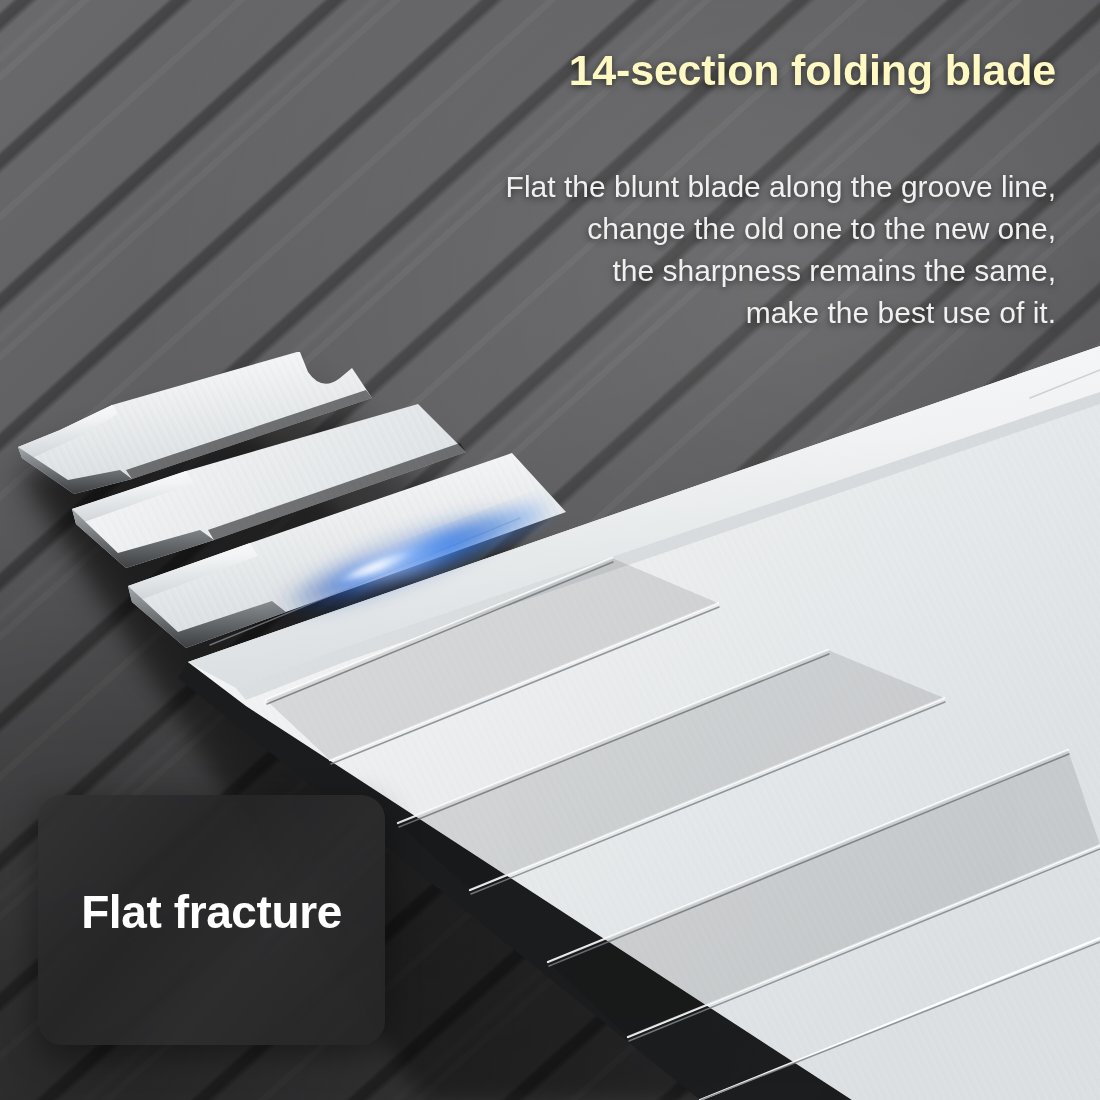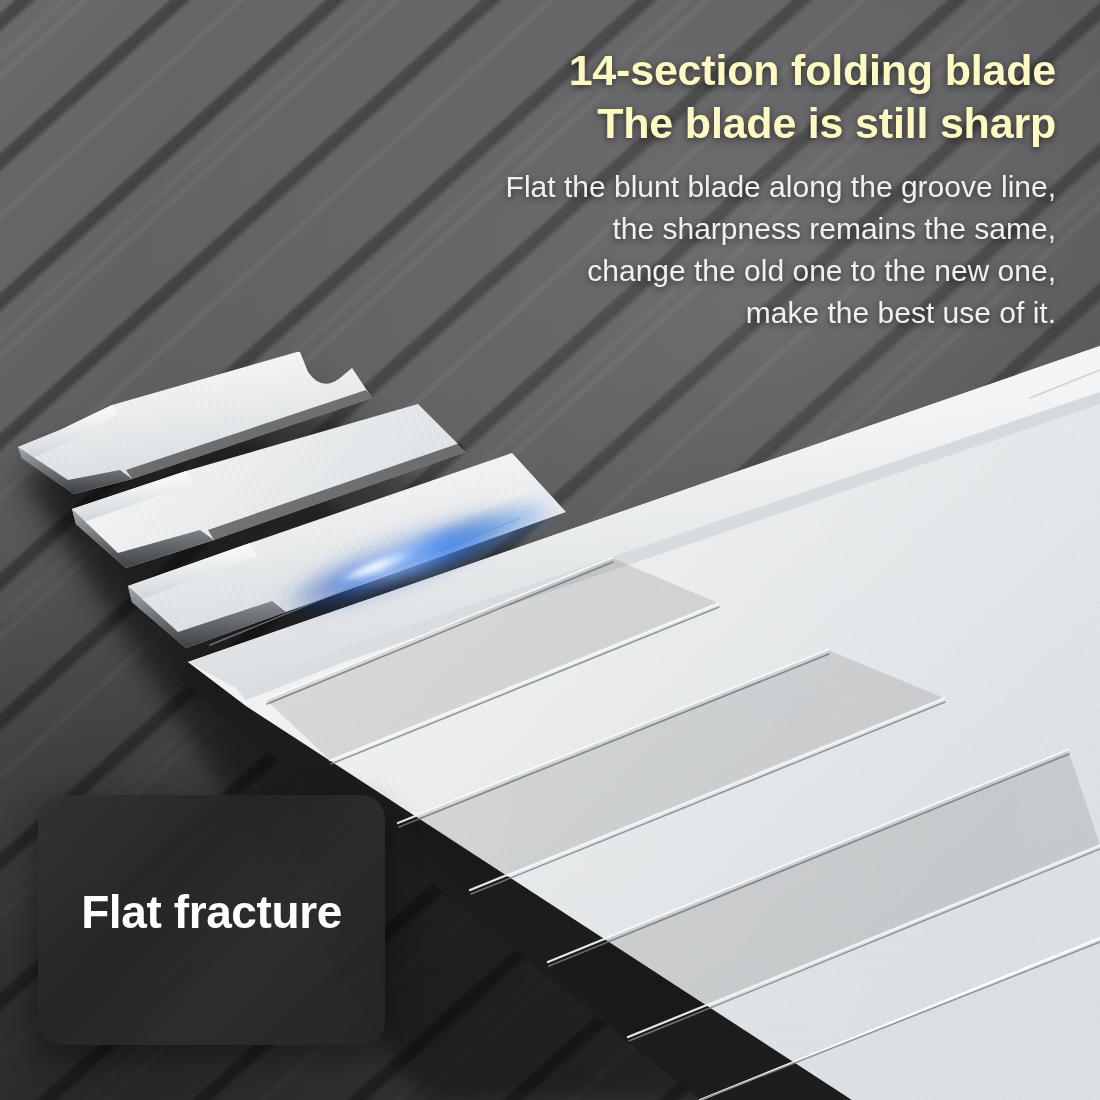--- a/index.html
+++ b/index.html
@@ -262,27 +262,26 @@
 
       <g>
         <path d="M372,398 L132,479 L126,470 L366,390 Z" fill="#0c0d0e" opacity="0.55"></path>
         <path d="M466,452 L214,540 L208,530 L460,443 Z" fill="#0c0d0e" opacity="0.55"></path>
       </g>
     </svg>
   </div>
 
   <div class="headline">
     <div>14-section folding blade</div>
-    <div>The blade is still sharp</div>
   </div>
 
   <div class="subcopy">
     <div>Flat the blunt blade along the groove line,</div>
+    <div>change the old one to the new one,</div>
     <div>the sharpness remains the same,</div>
-    <div>change the old one to the new one,</div>
     <div>make the best use of it.</div>
   </div>
 
   <div id="feature-card">
     <div class="card-sheen"></div>
     <div class="card-title">Flat fracture</div>
   </div>
 
 </div>
 

